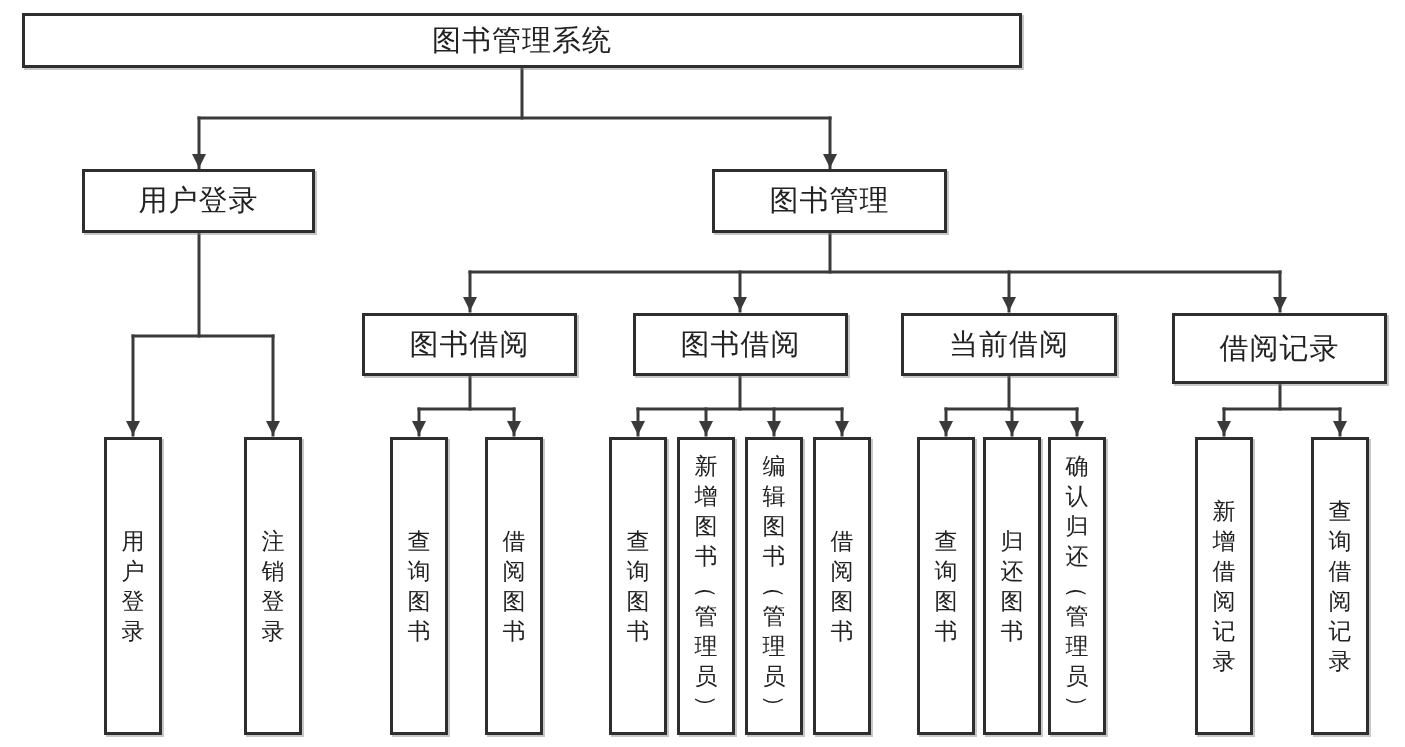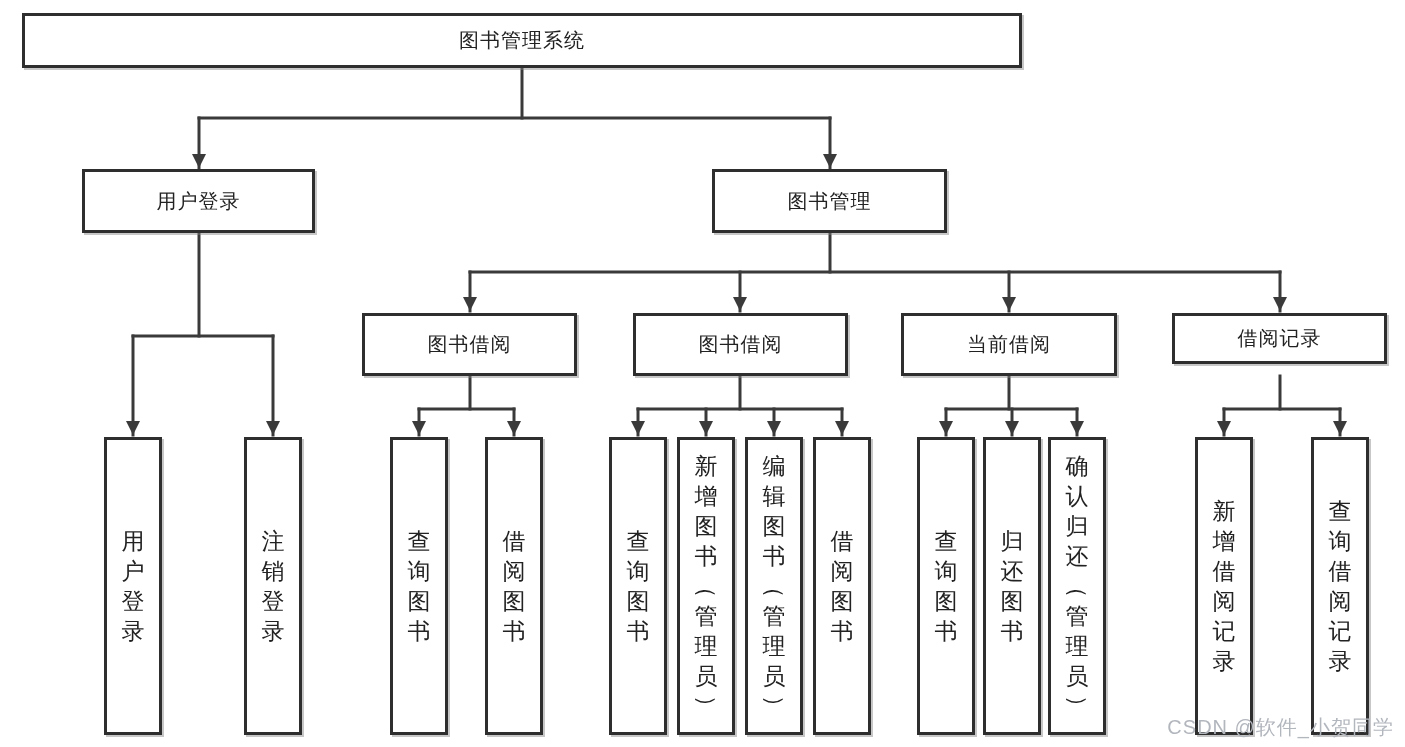--- a/index.html
+++ b/index.html
@@ -22,21 +22,21 @@
     background: #ffffff;
     border: 3px solid #2e2e2e;
     box-sizing: border-box;
     display: flex;
     align-items: center;
     justify-content: center;
     color: #222222;
     z-index: 2;
     box-shadow: 2px 2px 0 rgba(130,130,130,0.45);
   }
-  .node-h { font-size: 20px; letter-spacing: 1px; white-space: nowrap; }
+  .node-h { font-size: 29px; letter-spacing: 1px; white-space: nowrap; }
   .v-label {
     display: flex;
     flex-direction: column;
     align-items: center;
     justify-content: center;
     gap: 7px;
     width: 100%;
     height: 100%;
     font-size: 23px;
     line-height: 1;
@@ -122,21 +122,21 @@
 
   <div class="node node-h" style="left:362px; top:313px; width:215px; height:63px;">
     <span>图书借阅</span>
   </div>
   <div class="node node-h" style="left:901px; top:313px; width:216px; height:63px;">
     <span>当前借阅</span>
   </div>
   <div class="node node-h" style="left:633px; top:313px; width:215px; height:63px;">
     <span>图书借阅</span>
   </div>
-  <div class="node node-h" style="left:1172px; top:313px; width:215px; height:51px;">
+  <div class="node node-h" style="left:1172px; top:313px; width:215px; height:71px;">
     <span>借阅记录</span>
   </div>
 
   <div class="node" style="left:104px; top:437px; width:58px; height:298px;">
     <div class="v-label">
         <span>用</span>
         <span>户</span>
         <span>登</span>
         <span>录</span>
       </div>
@@ -254,14 +254,13 @@
     <div class="v-label">
         <span>查</span>
         <span>询</span>
         <span>借</span>
         <span>阅</span>
         <span>记</span>
         <span>录</span>
       </div>
   </div>
 
-  <div class="watermark">CSDN @软件_小贺同学</div>
 </div>
 
 </body></html>

